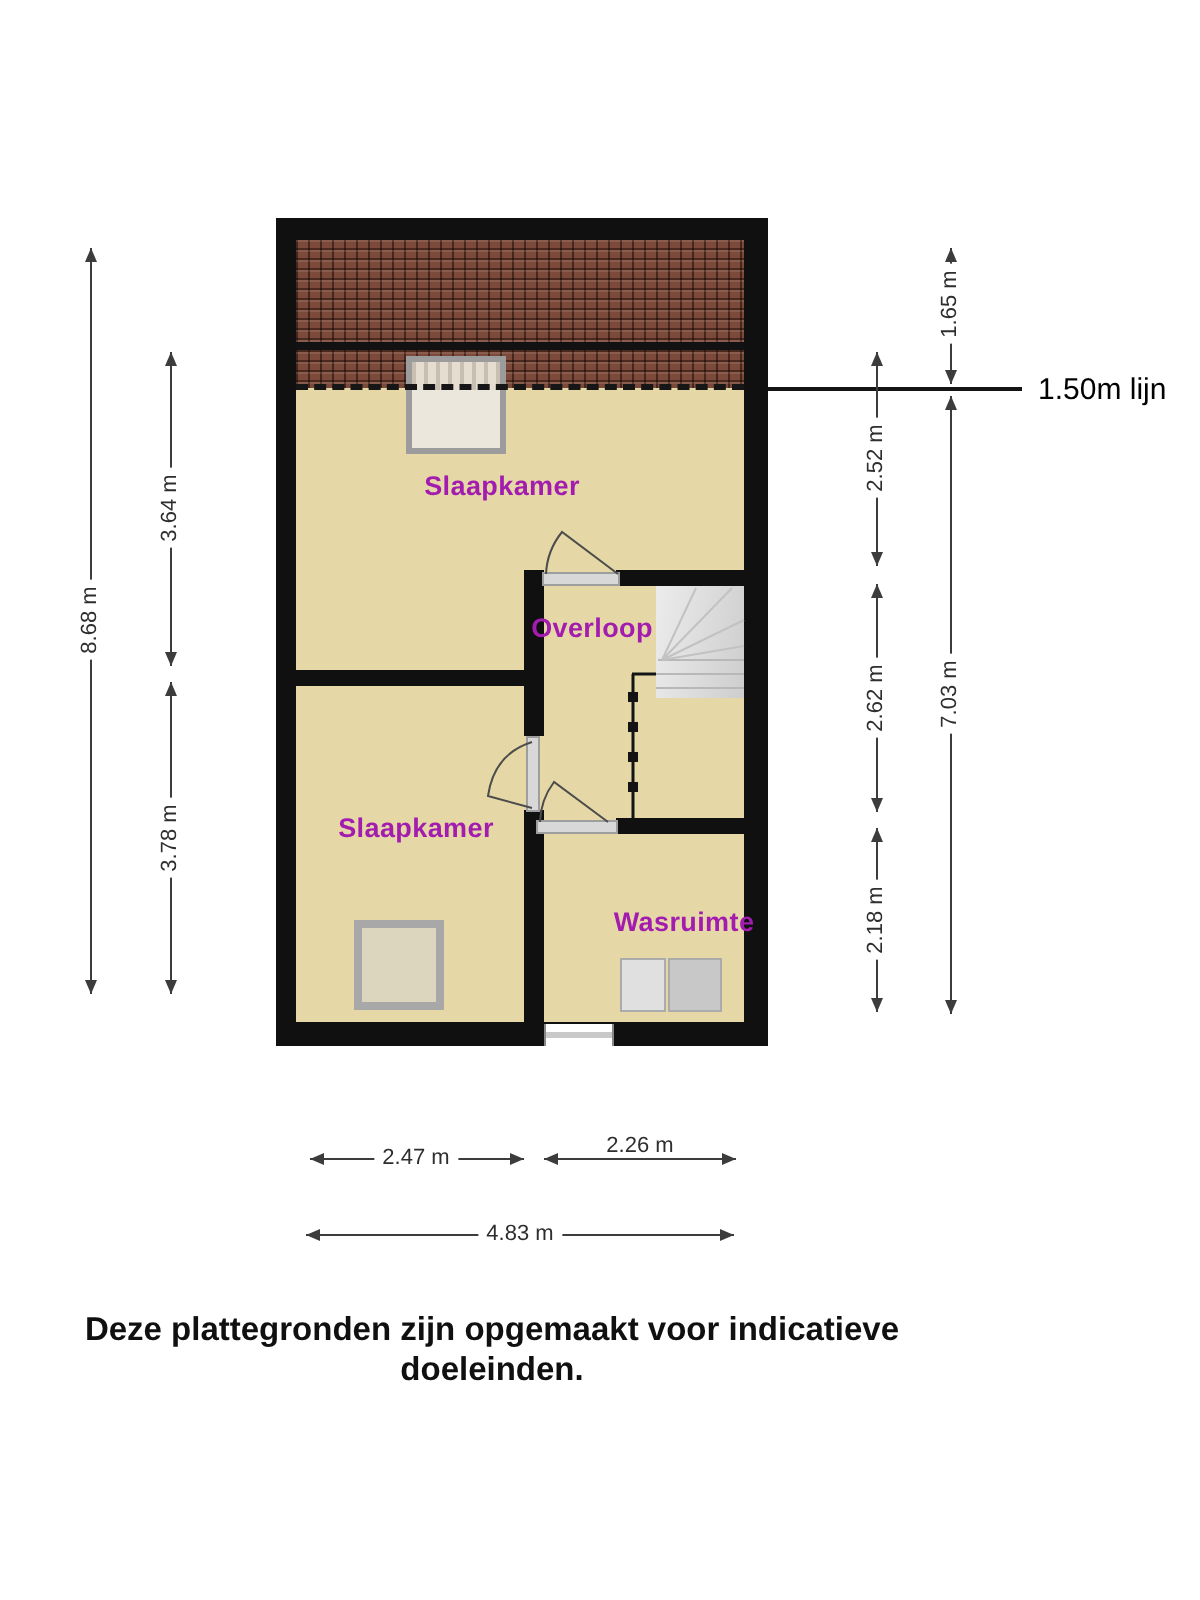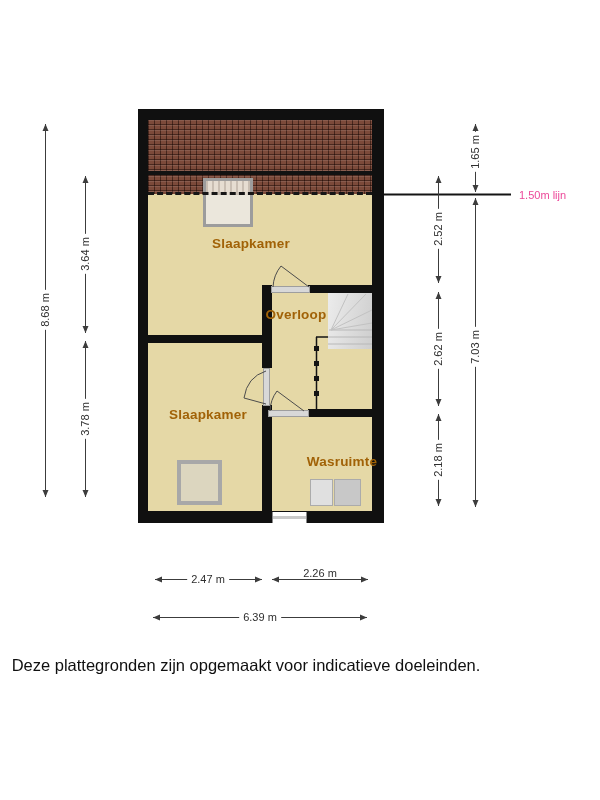--- a/index.html
+++ b/index.html
@@ -19,30 +19,30 @@
             background:var(--skylight_fill,#ebe7dc);}
   .skylight .panes{position:absolute;left:0;top:0;right:0;height:14px;
             background:repeating-linear-gradient(90deg,#c9beb2 0 2px,#e6ddd1 2px 6px);}
   .threshold{position:absolute;background:var(--threshold,#d8d8d8);border:1px solid #9e9e9e;}
   .stairs{position:absolute;background:linear-gradient(100deg,var(--stair_light,#ececec),var(--stair_dark,#cdcdcd));}
   .win-bottom{position:absolute;background:#fff;border-left:1px solid #888;border-right:1px solid #888;}
   .win-bottom .sash{position:absolute;left:0;right:0;top:4px;height:3px;background:#c9c9c9;}
   .obj-square{position:absolute;border:4px solid var(--object_border,#a8a8a8);background:var(--object_fill,#dcd6bf);}
   .appliance{position:absolute;border:1px solid #ababab;}
   .room-label{position:absolute;transform:translate(-50%,-50%);font-size:13.5px;font-weight:600;
-              color:#a16207;white-space:nowrap;letter-spacing:.2px;}
+              color:#a21caf;white-space:nowrap;letter-spacing:.2px;}
   
   .dimv{position:absolute;transform:translate(-50%,-50%) rotate(-90deg);font-size:11px;color:#2e2e2e;
         background:#fff;padding:0 3px;white-space:nowrap;line-height:1.1;}
   .dimh{position:absolute;transform:translate(-50%,-50%);font-size:11px;color:#2e2e2e;
         background:#fff;padding:0 4px;white-space:nowrap;line-height:1.1;}
-  .attic-label{position:absolute;transform:translate(0,-50%);font-size:11px;color:#ec4899;white-space:nowrap;}
+  .attic-label{position:absolute;transform:translate(0,-50%);font-size:15px;color:#000000;white-space:nowrap;}
   .overlay{position:absolute;left:0;top:0;pointer-events:none;}
   .footer{position:absolute;left:0;top:655px;width:492px;text-align:center;font-size:16.5px;
-          font-weight:normal;color:#101010;line-height:20px;}
+          font-weight:bold;color:#101010;line-height:20px;}
 </style>
 </head>
 <body>
 
 <div class="canvas">
 
   <div class="abs" style="left:0;top:0;width:600px;height:800px;">
 
     <div class="floor" style="left:148px;top:119px;width:224px;height:392px;"></div>
 
@@ -136,19 +136,19 @@
   <div class="dimv" style="left:85px;top:254px;">3.64 m</div>
   <div class="dimv" style="left:85px;top:419px;">3.78 m</div>
   <div class="dimv" style="left:438px;top:229px;">2.52 m</div>
   <div class="dimv" style="left:438px;top:349px;">2.62 m</div>
   <div class="dimv" style="left:438px;top:460px;">2.18 m</div>
   <div class="dimv" style="left:475px;top:152px;">1.65 m</div>
   <div class="dimv" style="left:475px;top:347px;">7.03 m</div>
   <div class="attic-label" style="left:519px;top:195px;">1.50m lijn</div>
   <div class="dimh" style="left:208px;top:579px;">2.47 m</div>
   <div class="dimh" style="left:320px;top:573px;">2.26 m</div>
-  <div class="dimh" style="left:260px;top:617px;">6.39 m</div>
+  <div class="dimh" style="left:260px;top:617px;">4.83 m</div>
 
   <div class="footer">
     <div>Deze plattegronden zijn opgemaakt voor indicatieve doeleinden.</div>
   </div>
 
 </div>
 
 </body></html>

